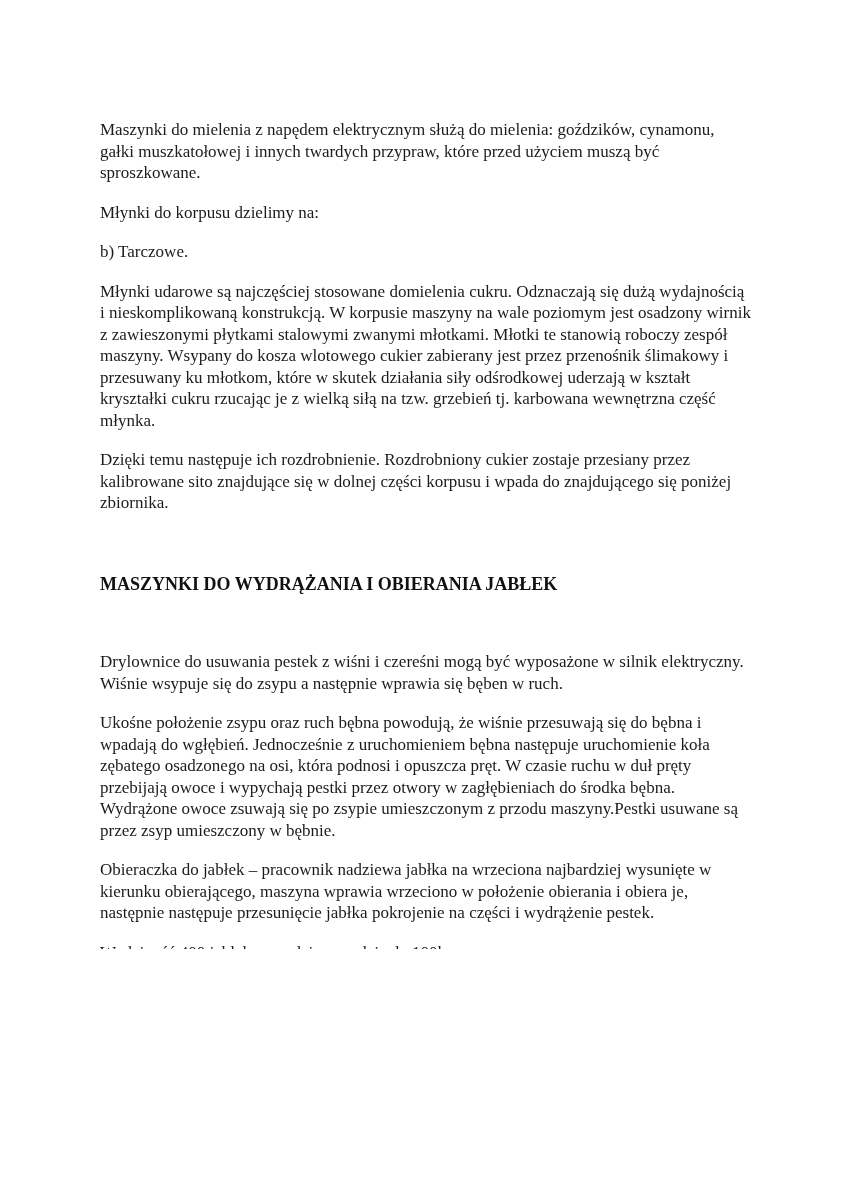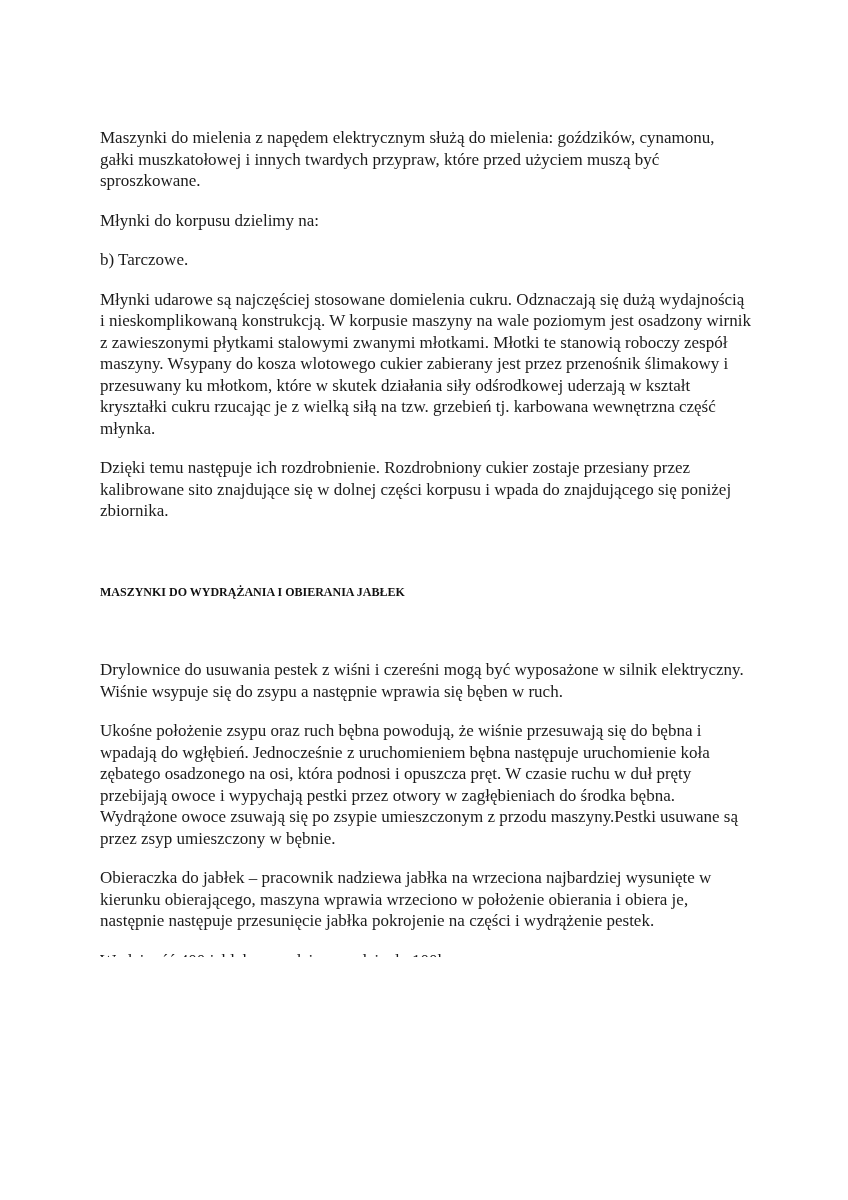--- a/index.html
+++ b/index.html
@@ -6,40 +6,39 @@
     margin: 0;
     padding: 0;
     background: #ffffff;
   }
   .page {
     position: relative;
     width: 848px;
     height: 949px;
     background: #ffffff;
     overflow: hidden;
-    margin-top: 8px;
   }
   .content {
     position: absolute;
     left: 100px;
     top: 119px;
     width: 652px;
     z-index: 1;
     font-family: "Liberation Serif", serif;
     font-size: 17px;
     line-height: 21.5px;
     color: #1b1b1b;
     text-align: left;
   }
   .content p {
     margin: 0 0 18px 0;
   }
   .heading {
     font-family: "Liberation Serif", serif;
-    font-size: 12px;
+    font-size: 18px;
     font-weight: bold;
     color: #111111;
     margin: 0;
   }
   .heading-apples {
     margin: 60px 0 56px 0;
   }
   .heading-aux {
     margin: 46px 0 0 0;
   }

